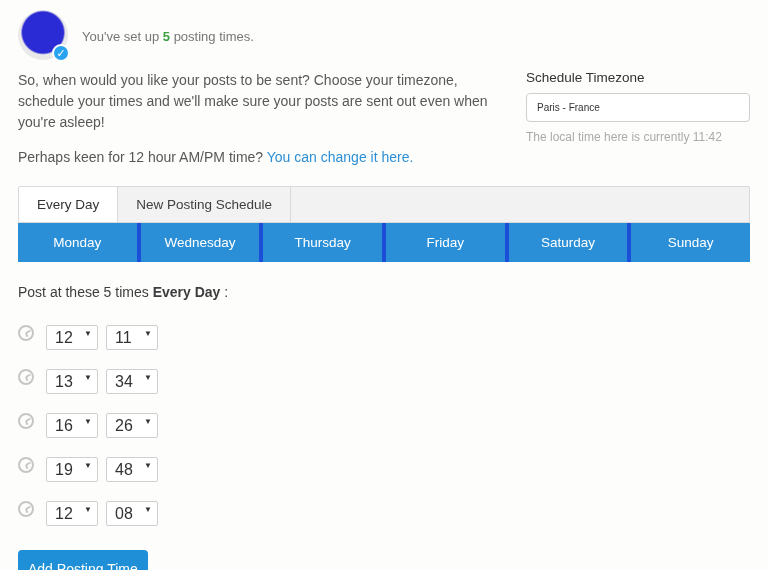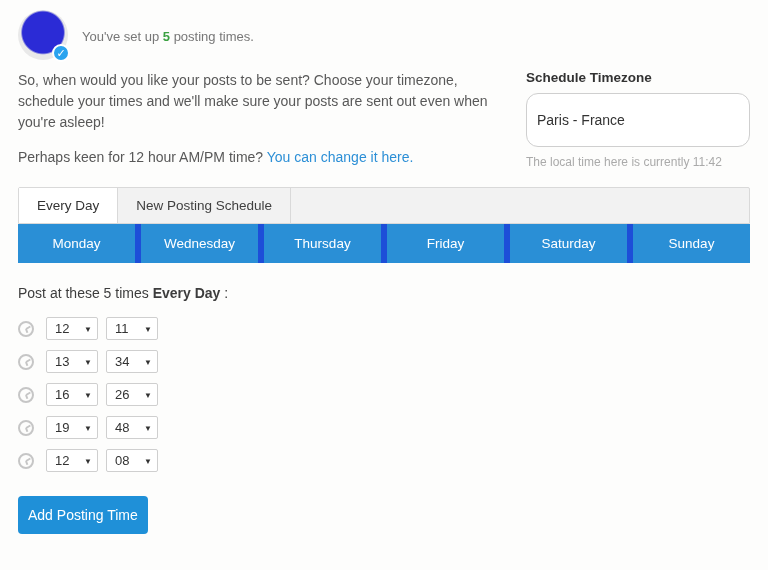--- a/index.html
+++ b/index.html
@@ -26,24 +26,24 @@
     }
     .header-text h1 { font-size: 20px; font-weight: 500; color: #4a4a4a; }
     .header-text p { font-size: 13px; color: #777; margin-top: 3px; }
     .count { color: #3ba142; font-weight:600; }
 
     .row { display: flex; gap: 11px; margin-top: 8px; }
     .left { flex: 1; color: #585858; font-size: 14px; line-height: 1.5; }
     .left p + p { margin-top: 14px; }
     .link { color: #2c8fd6; cursor: pointer; }
     .right { width: 224px; }
-    .right .label { font-size: 13.5px; font-weight: 700; color: #323232; margin-bottom: 8px; }
+    .right .label { font-size: 13.5px; font-weight: 400; color: #323232; margin-bottom: 8px; }
     .tz-input {
-      width: 100%; border: 1px solid #cfcfcf; border-radius: 12px;
-      padding: 18px 10px; font-size: 14px; color:#333; background:#fff;
+      width: 100%; border: 1px solid #cfcfcf; border-radius: 4px;
+      padding: 8px 10px; font-size: 10px; color:#333; background:#fff;
     }
     .right .hint { font-size: 12px; color: #aaa; margin-top: 8px; }
 
     .tabs {
       margin-top: 18px;
       display: flex;
       border: 1px solid #d9d9d9;
       background: #f2f2f2;
       border-radius: 2px 2px 0 0;
     }
@@ -54,21 +54,21 @@
     }
     .tab.active { background: #fff; color: #333; }
 
     .days {
       display: flex; margin-top: 0;
       background: #2a8fd6;
       color: #fff;
     }
     .day {
       flex: 1; text-align: center; padding: 12px 4px;
-      font-size: 13.5px; border-right: 6px solid #1d4ed8;
+      font-size: 13.5px; border-right: 4px solid #1d4ed8;
       cursor: pointer;
     }
     .day:last-child { border-right: none; }
 
     .post-heading { margin-top: 22px; font-size: 14px; color: #3d3d3d; }
     .post-heading strong { font-weight: 700; }
 
     .times { margin-top: 16px; }
     .time-row { display:flex; align-items:center; gap: 8px; margin-bottom: 10px; }
     .clock {
@@ -76,23 +76,23 @@
       border: 2px solid #c6c6c6; position: relative; margin-right: 4px;
     }
     .clock::before, .clock::after {
       content:""; position:absolute; background:#c6c6c6;
       left:50%; top:50%; transform-origin: left center;
     }
     .clock::before { width:5px; height:2px; transform: translateY(-50%) rotate(-30deg); }
     .clock::after  { width:4px; height:2px; transform: translateY(-50%) rotate(70deg); }
     .sel {
       border: 1px solid #cfcfcf; border-radius: 2px;
-      padding: 3px 20px 3px 8px; font-size: 13px; background:#fff;
+      padding: 3px 20px 3px 8px; font-size: 16px; background:#fff;
       appearance: none; -webkit-appearance:none; position:relative;
-      min-width: 52px; color:#333;
+      min-width: 52px; color:#333;margin-top:9px;
     }
     .sel-wrap { position: relative; }
     .sel-wrap::after {
       content:"▼"; font-size:8px; color:#333;
       position:absolute; right:6px; top:50%; transform:translateY(-50%);
       pointer-events:none;
     }
 
     .add-btn {
       margin-top: 14px;

